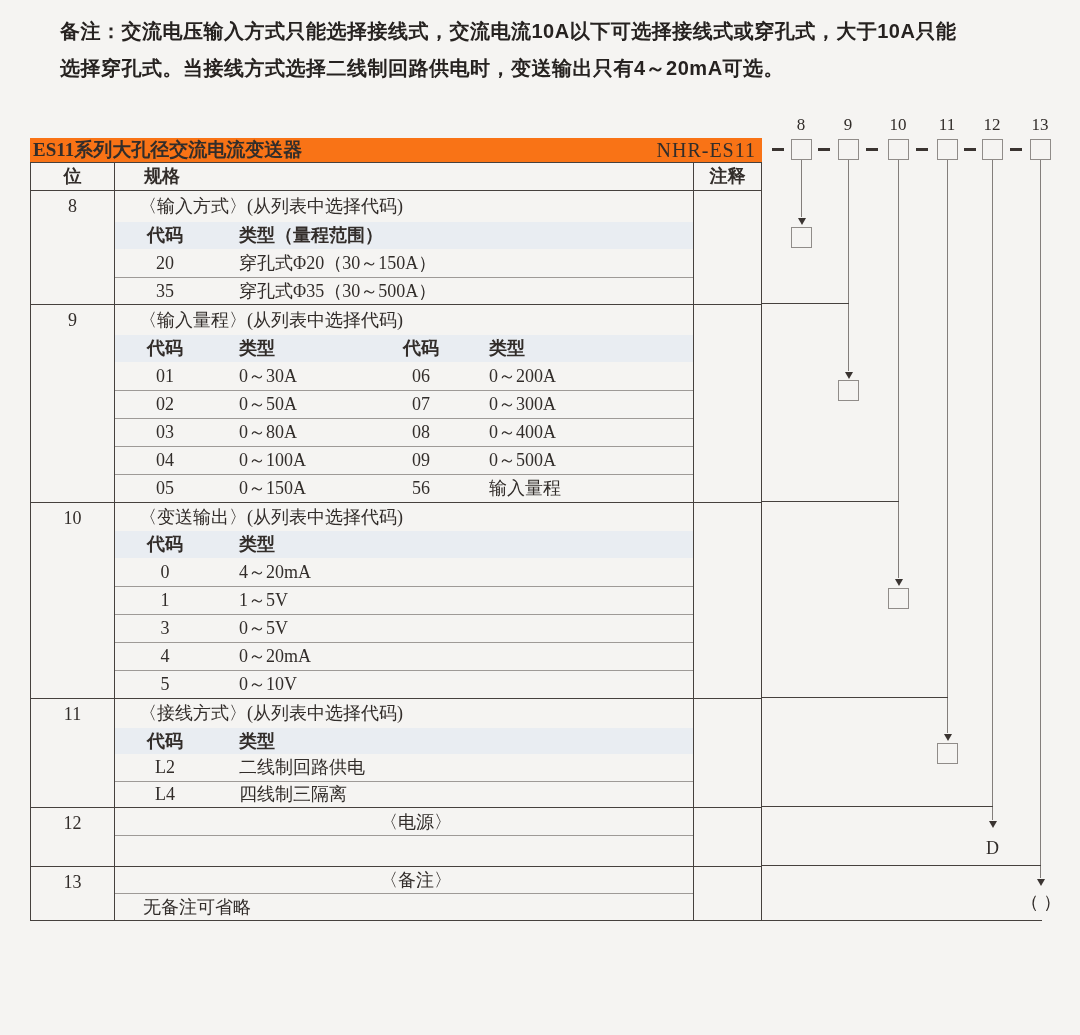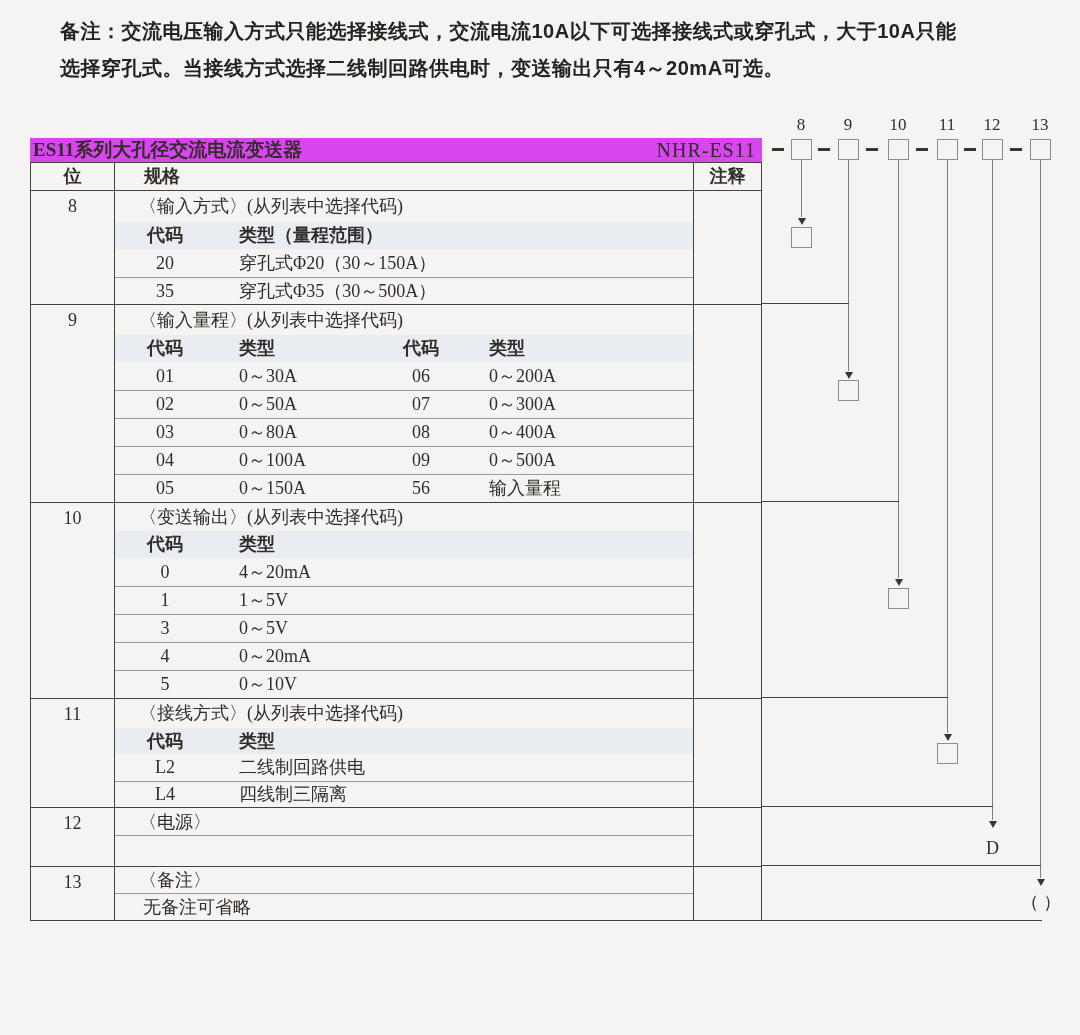--- a/index.html
+++ b/index.html
@@ -3,40 +3,40 @@
 <meta charset="utf-8">
 <style>
   html,body{margin:0;padding:0;background:#f5f4f2;}
   .stage{position:relative;width:1080px;height:1035px;background:#f5f4f2;overflow:hidden;
          font-family:"Liberation Serif","DejaVu Serif",serif;color:#322d2a;}
   
   .note-top{position:absolute;left:60px;top:13px;width:990px;
             font-family:"Liberation Sans","DejaVu Sans",sans-serif;font-weight:bold;
             font-size:20px;line-height:37px;color:#262220;letter-spacing:.5px;}
   
-  .title-band{position:absolute;left:30px;top:138px;width:732px;height:24px;background:#d946ef;
+  .title-band{position:absolute;left:30px;top:138px;width:732px;height:24px;background:#f97316;
               display:flex;justify-content:space-between;align-items:flex-end;}
   .title{font-weight:bold;font-size:19px;line-height:24px;padding-left:3px;}
   .model{font-size:20px;line-height:24px;padding-right:6px;letter-spacing:1px;text-align:right;}
   
   .tbl{position:absolute;left:30px;top:162px;width:732px;height:759px;
        border:1px solid #46413e;box-sizing:border-box;}
   .thead{display:flex;height:27px;font-weight:bold;font-size:18px;}
   .sec{display:flex;border-top:1px solid #46413e;box-sizing:border-box;}
   .cpos{width:84px;border-right:1px solid #46413e;box-sizing:border-box;text-align:center;}
   .cspec{width:579px;border-right:1px solid #46413e;box-sizing:border-box;position:relative;}
   .cnote{flex:1;}
   .thead .cpos,.thead .cnote{line-height:27px;text-align:center;}
   .thead .cspec{line-height:27px;padding-left:29px;box-sizing:border-box;}
   .posnum{display:block;font-size:18px;line-height:30px;}
   .lbl{font-size:18px;padding-left:24px;box-sizing:border-box;}
   .band{background:#e9edf2;font-weight:bold;}
   .rowline{position:relative;font-size:18px;box-sizing:border-box;}
   .sep{border-top:1px solid #9e9a97;}
-  .lblline{border-bottom:1px solid #9e9a97;}
+  .lblline{border-bottom:1px solid #9e9a97;text-align:center;}
   .cc1{position:absolute;left:0;width:100px;text-align:center;}
   .ct1{position:absolute;left:124px;}
   .cc2{position:absolute;left:256px;width:100px;text-align:center;}
   .ct2{position:absolute;left:374px;}
   .val{font-size:18px;padding-left:28px;box-sizing:border-box;}
   
   .dnum{position:absolute;top:114px;width:30px;height:22px;line-height:22px;
         text-align:center;font-size:17px;}
   .dbox{position:absolute;width:21px;height:21px;border:1.5px solid #908c89;
         box-sizing:border-box;background:transparent;}

